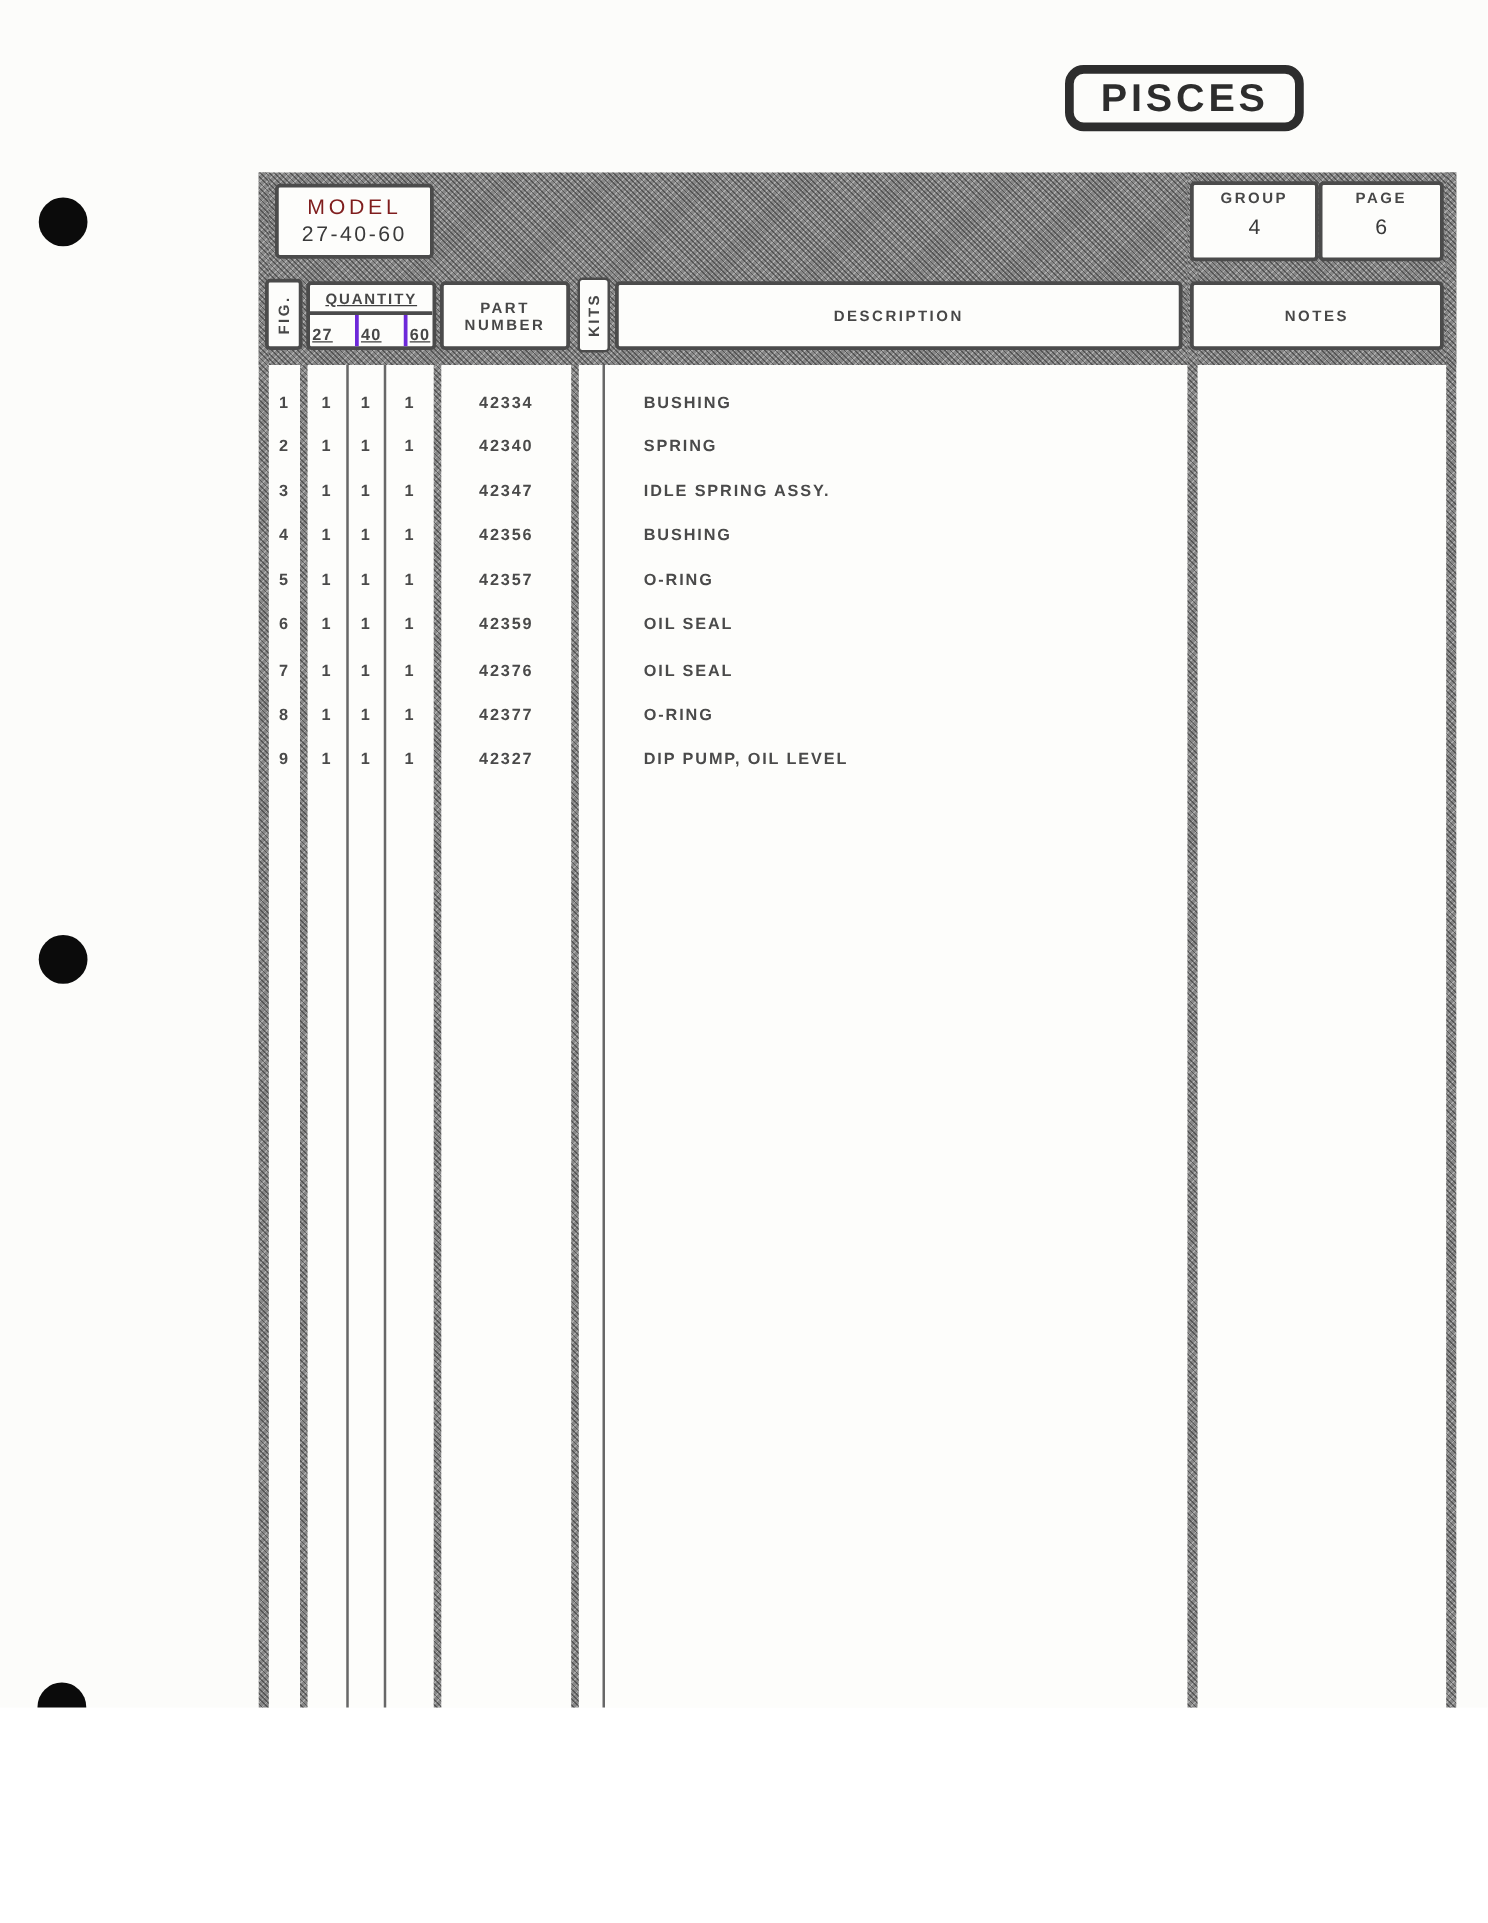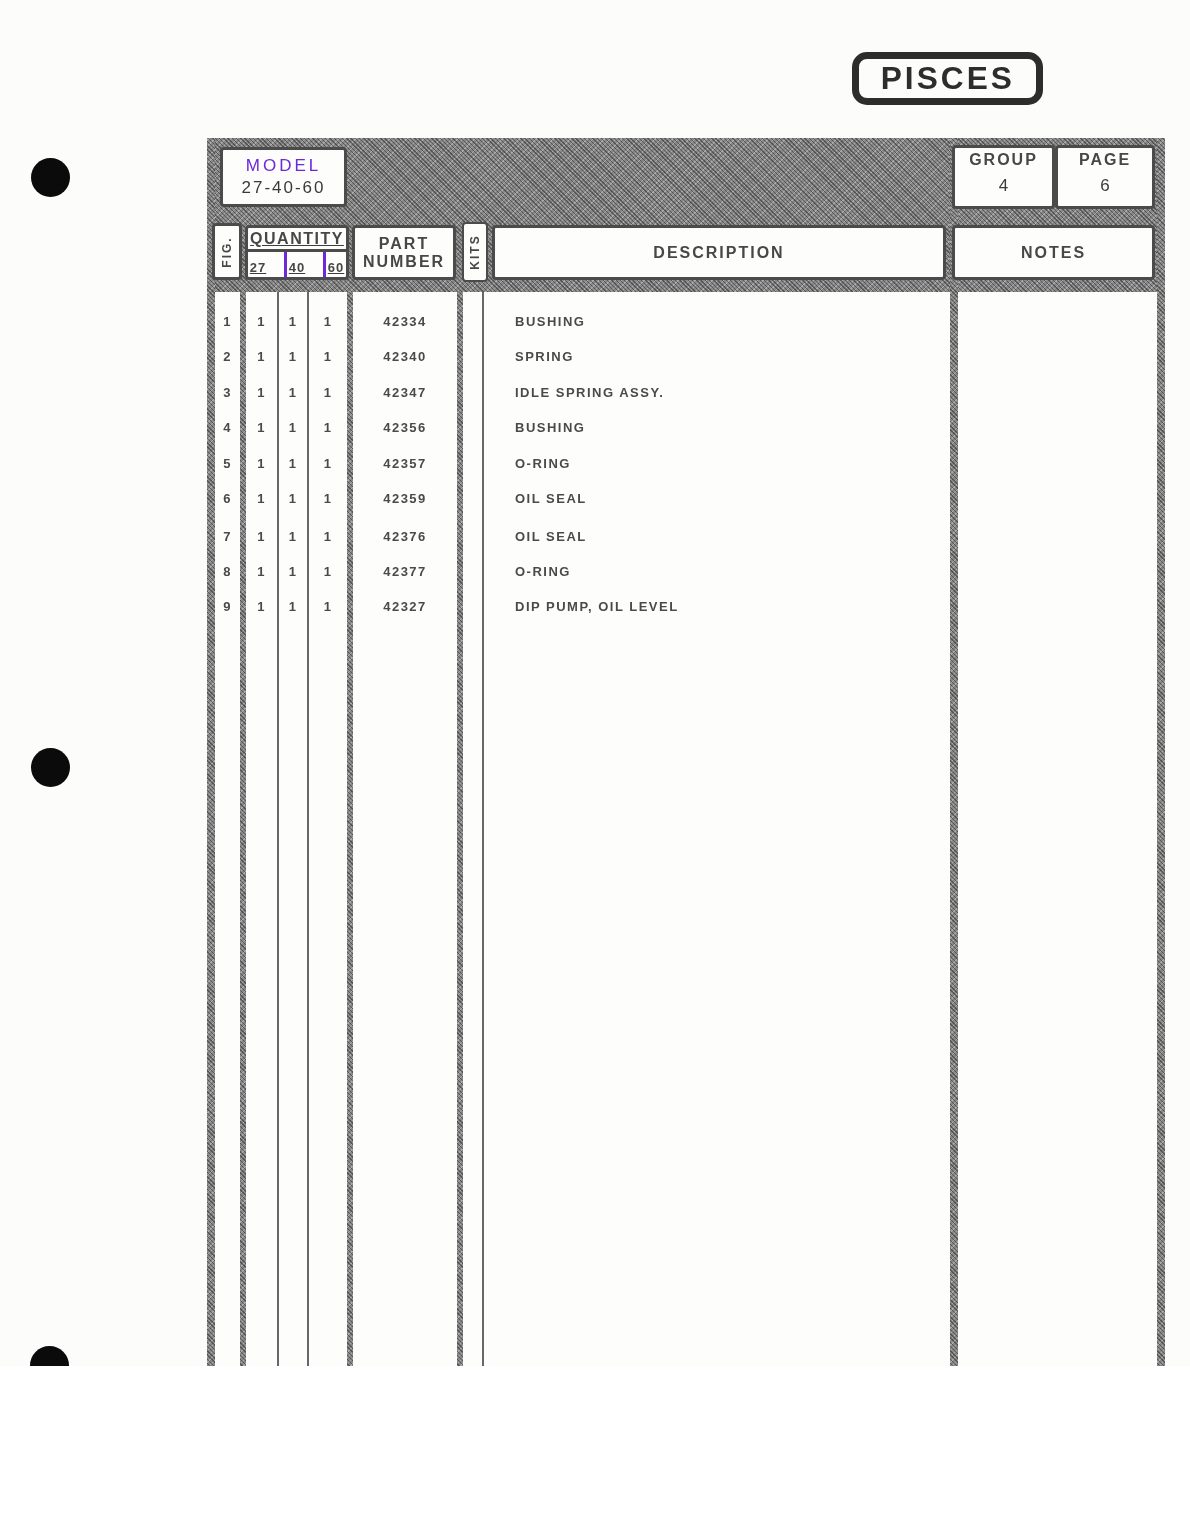--- a/index.html
+++ b/index.html
@@ -35,24 +35,24 @@
       repeating-linear-gradient(45deg, rgba(25,25,25,.45) 0 1px, transparent 1px 3px),
       repeating-linear-gradient(-45deg, rgba(255,255,255,.30) 0 1px, transparent 1px 4px);
   }
   .abs{position:absolute;}
   .whitebox{
     position:absolute;background:#fdfdfb;
     border:3px solid #4b4b4b;border-radius:4px;box-sizing:border-box;
   }
   .thin{background:#676767;}
 
-  .hdr-label{font-size:16px;font-weight:bold;letter-spacing:2px;color:#474747;}
+  .hdr-label{font-size:12px;font-weight:bold;letter-spacing:2px;color:#474747;}
 
   .model-box{display:flex;flex-direction:column;align-items:center;justify-content:center;gap:2px;}
-  .model-box .m1{font-size:17px;letter-spacing:3px;color:#6d28d9;}
+  .model-box .m1{font-size:17px;letter-spacing:3px;color:#7f1d1d;}
   .model-box .m2{font-size:17px;letter-spacing:2px;color:#3a3a3a;}
 
   .title-box{display:flex;align-items:center;justify-content:center;}
   .title-box span{font-size:19px;font-weight:bold;letter-spacing:1px;color:#3c3c3c;}
 
   .gp-box{display:flex;flex-direction:column;align-items:center;padding-top:3px;box-sizing:border-box;}
   .gp-box .gp-val{margin-top:7px;font-size:17px;color:#3a3a3a;}
 
   .vert-label{
     position:absolute;left:50%;top:50%;

